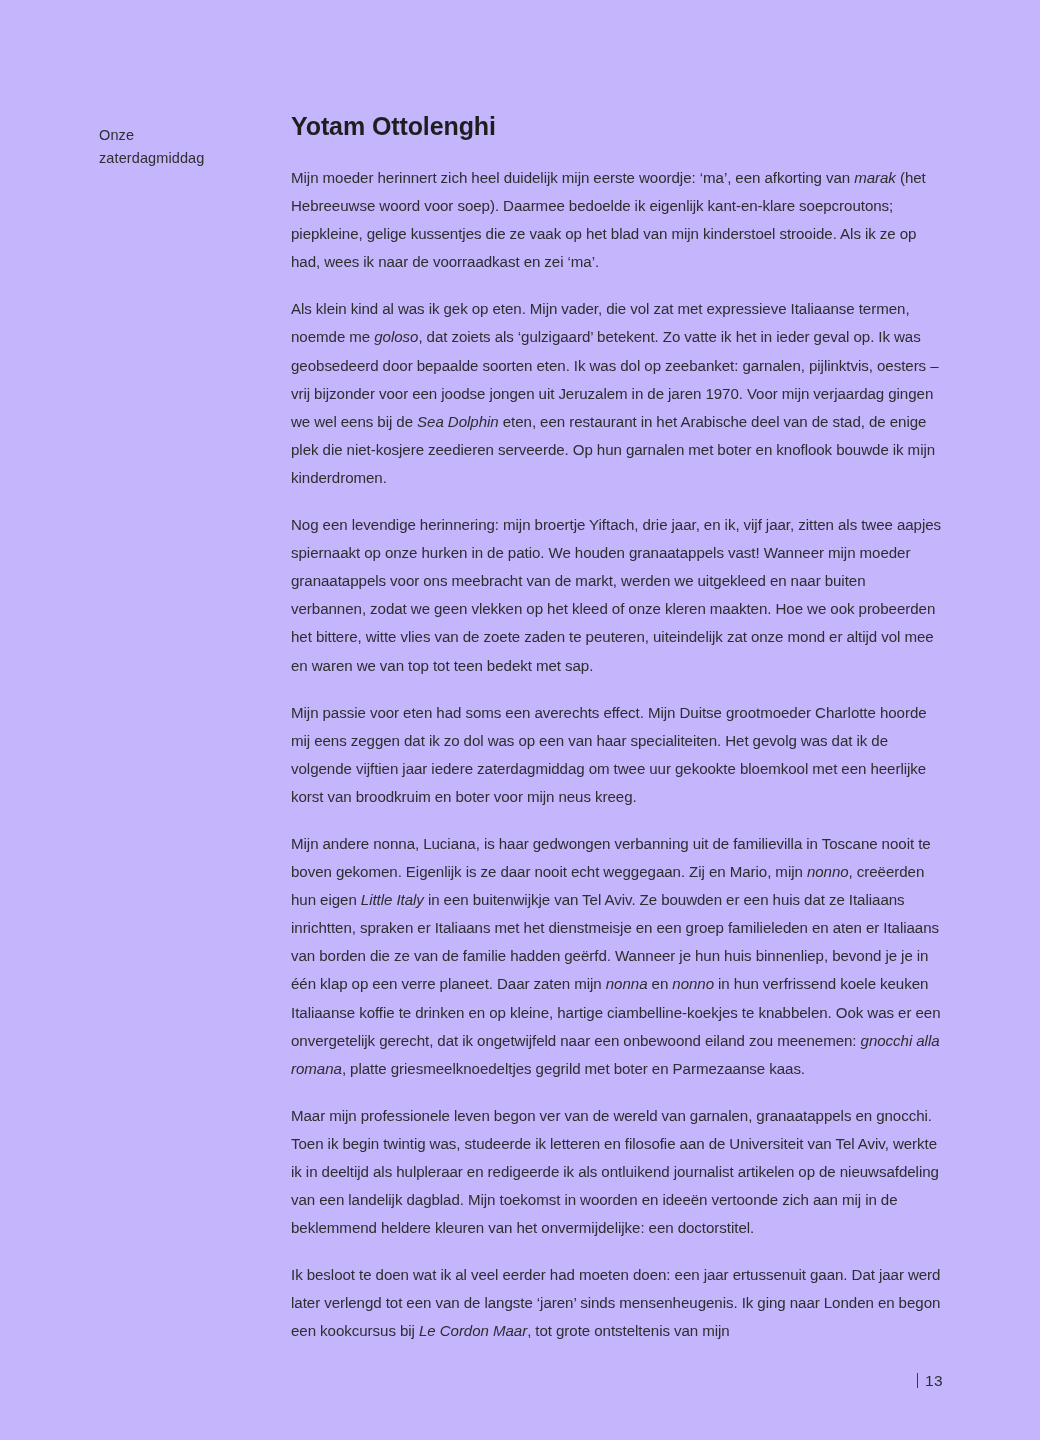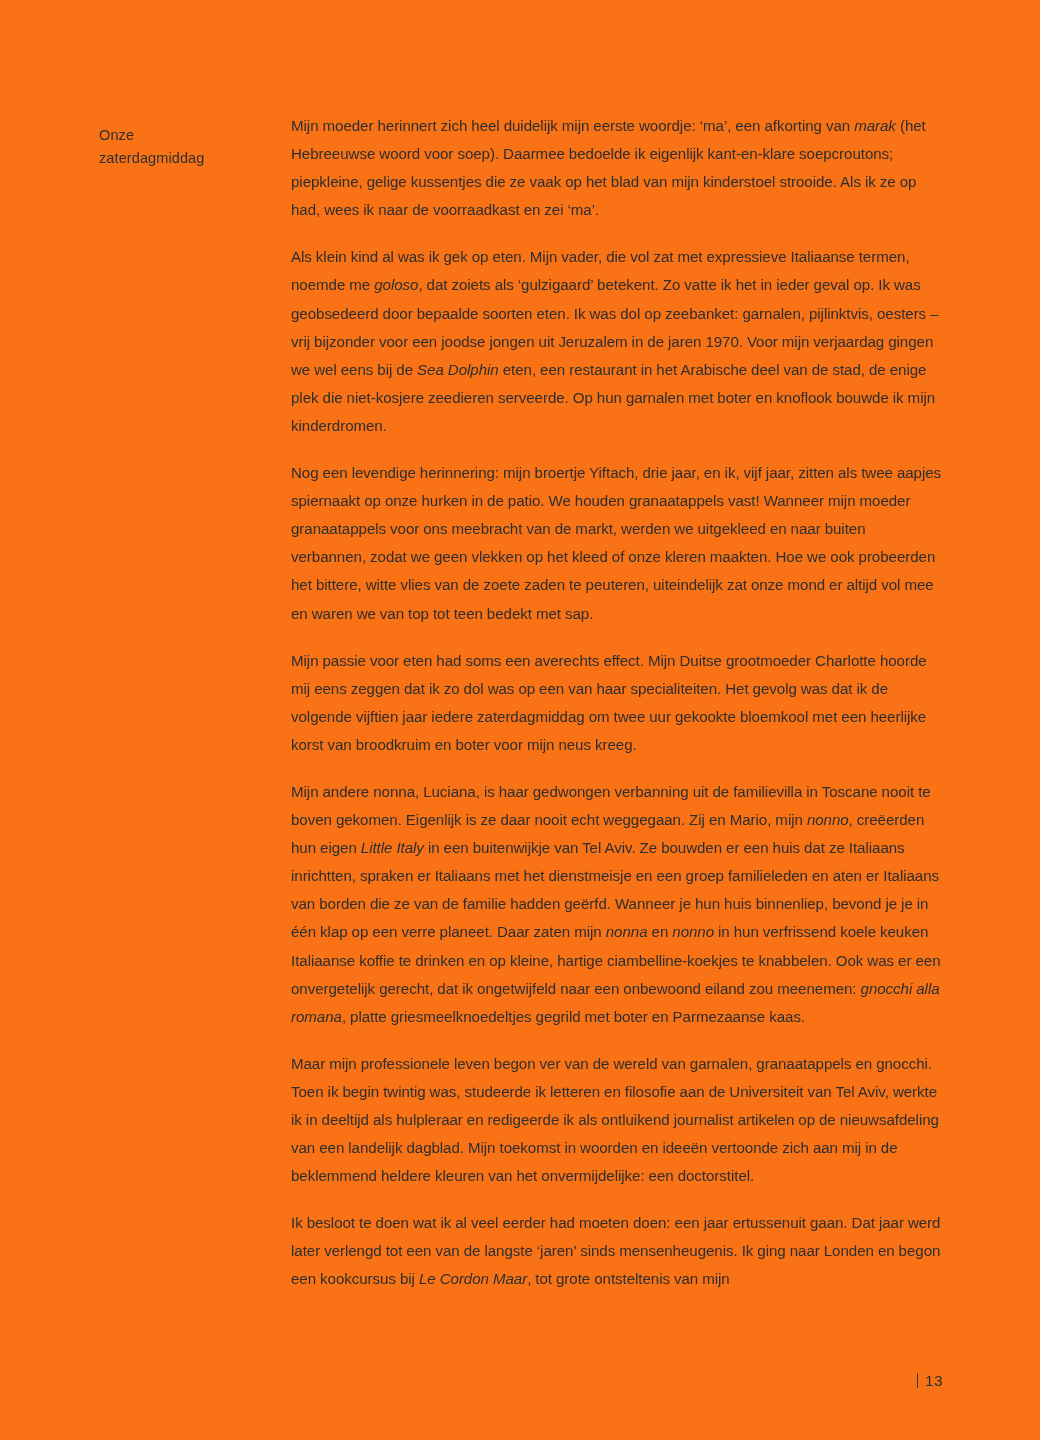--- a/index.html
+++ b/index.html
@@ -13,21 +13,21 @@
     height: 1440px;
     position: relative;
     font-family: "Liberation Sans", sans-serif;
     color: #2b2b2b;
     overflow: hidden;
   }
 
   .page {
     position: absolute;
     inset: 0;
-    background: #f97316;
+    background: #c4b5fd;
   }
 
   
   .margin-col {
     position: absolute;
     left: 99px;
     top: 124px;
     width: 175px;
   }
   .margin-label {
@@ -110,20 +110,21 @@
 
   <div class="margin-col">
     <div class="margin-label">
       <span class="ln">Onze</span>
       <span class="ln">zaterdagmiddag</span>
     </div>
   </div>
 
   <div class="content-col">
 
+    <h1 class="chapter-title">Yotam Ottolenghi</h1>
 
     <p class="body-par">Mijn moeder herinnert zich heel duidelijk mijn eerste woordje: ‘ma’, een afkorting van <em>marak</em> (het Hebreeuwse woord voor soep). Daarmee bedoelde ik eigenlijk kant-en-klare soepcroutons; piepkleine, gelige kussentjes die ze vaak op het blad van mijn kinderstoel strooide. Als ik ze op had, wees ik naar de voorraadkast en zei ‘ma’.</p>
     <p class="body-par">Als klein kind al was ik gek op eten. Mijn vader, die vol zat met expressieve Italiaanse termen, noemde me <em>goloso</em>, dat zoiets als ‘gulzigaard’ betekent. Zo vatte ik het in ieder geval op. Ik was geobsedeerd door bepaalde soorten eten. Ik was dol op zeebanket: garnalen, pijlinktvis, oesters – vrij bijzonder voor een joodse jongen uit Jeruzalem in de jaren 1970. Voor mijn verjaardag gingen we wel eens bij de <em>Sea Dolphin</em> eten, een restaurant in het Arabische deel van de stad, de enige plek die niet-kosjere zeedieren serveerde. Op hun garnalen met boter en knoflook bouwde ik mijn kinderdromen.</p>
     <p class="body-par">Nog een levendige herinnering: mijn broertje Yiftach, drie jaar, en ik, vijf jaar, zitten als twee aapjes spiernaakt op onze hurken in de patio. We houden granaatappels vast! Wanneer mijn moeder granaatappels voor ons meebracht van de markt, werden we uitgekleed en naar buiten verbannen, zodat we geen vlekken op het kleed of onze kleren maakten. Hoe we ook probeerden het bittere, witte vlies van de zoete zaden te peuteren, uiteindelijk zat onze mond er altijd vol mee en waren we van top tot teen bedekt met sap.</p>
     <p class="body-par">Mijn passie voor eten had soms een averechts effect. Mijn Duitse grootmoeder Charlotte hoorde mij eens zeggen dat ik zo dol was op een van haar specialiteiten. Het gevolg was dat ik de volgende vijftien jaar iedere zaterdagmiddag om twee uur gekookte bloemkool met een heerlijke korst van broodkruim en boter voor mijn neus kreeg.</p>
     <p class="body-par">Mijn andere nonna, Luciana, is haar gedwongen verbanning uit de familievilla in Toscane nooit te boven gekomen. Eigenlijk is ze daar nooit echt weggegaan. Zij en Mario, mijn <em>nonno</em>, creëerden hun eigen <em>Little Italy</em> in een buitenwijkje van Tel Aviv. Ze bouwden er een huis dat ze Italiaans inrichtten, spraken er Italiaans met het dienstmeisje en een groep familieleden en aten er Italiaans van borden die ze van de familie hadden geërfd. Wanneer je hun huis binnenliep, bevond je je in één klap op een verre planeet. Daar zaten mijn <em>nonna</em> en <em>nonno</em> in hun verfrissend koele keuken Italiaanse koffie te drinken en op kleine, hartige ciambelline-koekjes te knabbelen. Ook was er een onvergetelijk gerecht, dat ik ongetwijfeld naar een onbewoond eiland zou meenemen: <em>gnocchi alla romana</em>, platte griesmeelknoedeltjes gegrild met boter en Parmezaanse kaas.</p>
     <p class="body-par">Maar mijn professionele leven begon ver van de wereld van garnalen, granaatappels en gnocchi. Toen ik begin twintig was, studeerde ik letteren en filosofie aan de Universiteit van Tel Aviv, werkte ik in deeltijd als hulpleraar en redigeerde ik als ontluikend journalist artikelen op de nieuwsafdeling van een landelijk dagblad. Mijn toekomst in woorden en ideeën vertoonde zich aan mij in de beklemmend heldere kleuren van het onvermijdelijke: een doctorstitel.</p>
     <p class="body-par">Ik besloot te doen wat ik al veel eerder had moeten doen: een jaar ertussenuit gaan. Dat jaar werd later verlengd tot een van de langste ‘jaren’ sinds mensenheugenis. Ik ging naar Londen en begon een kookcursus bij <em>Le Cordon Maar</em>, tot grote ontsteltenis van mijn</p>
 
   </div>

